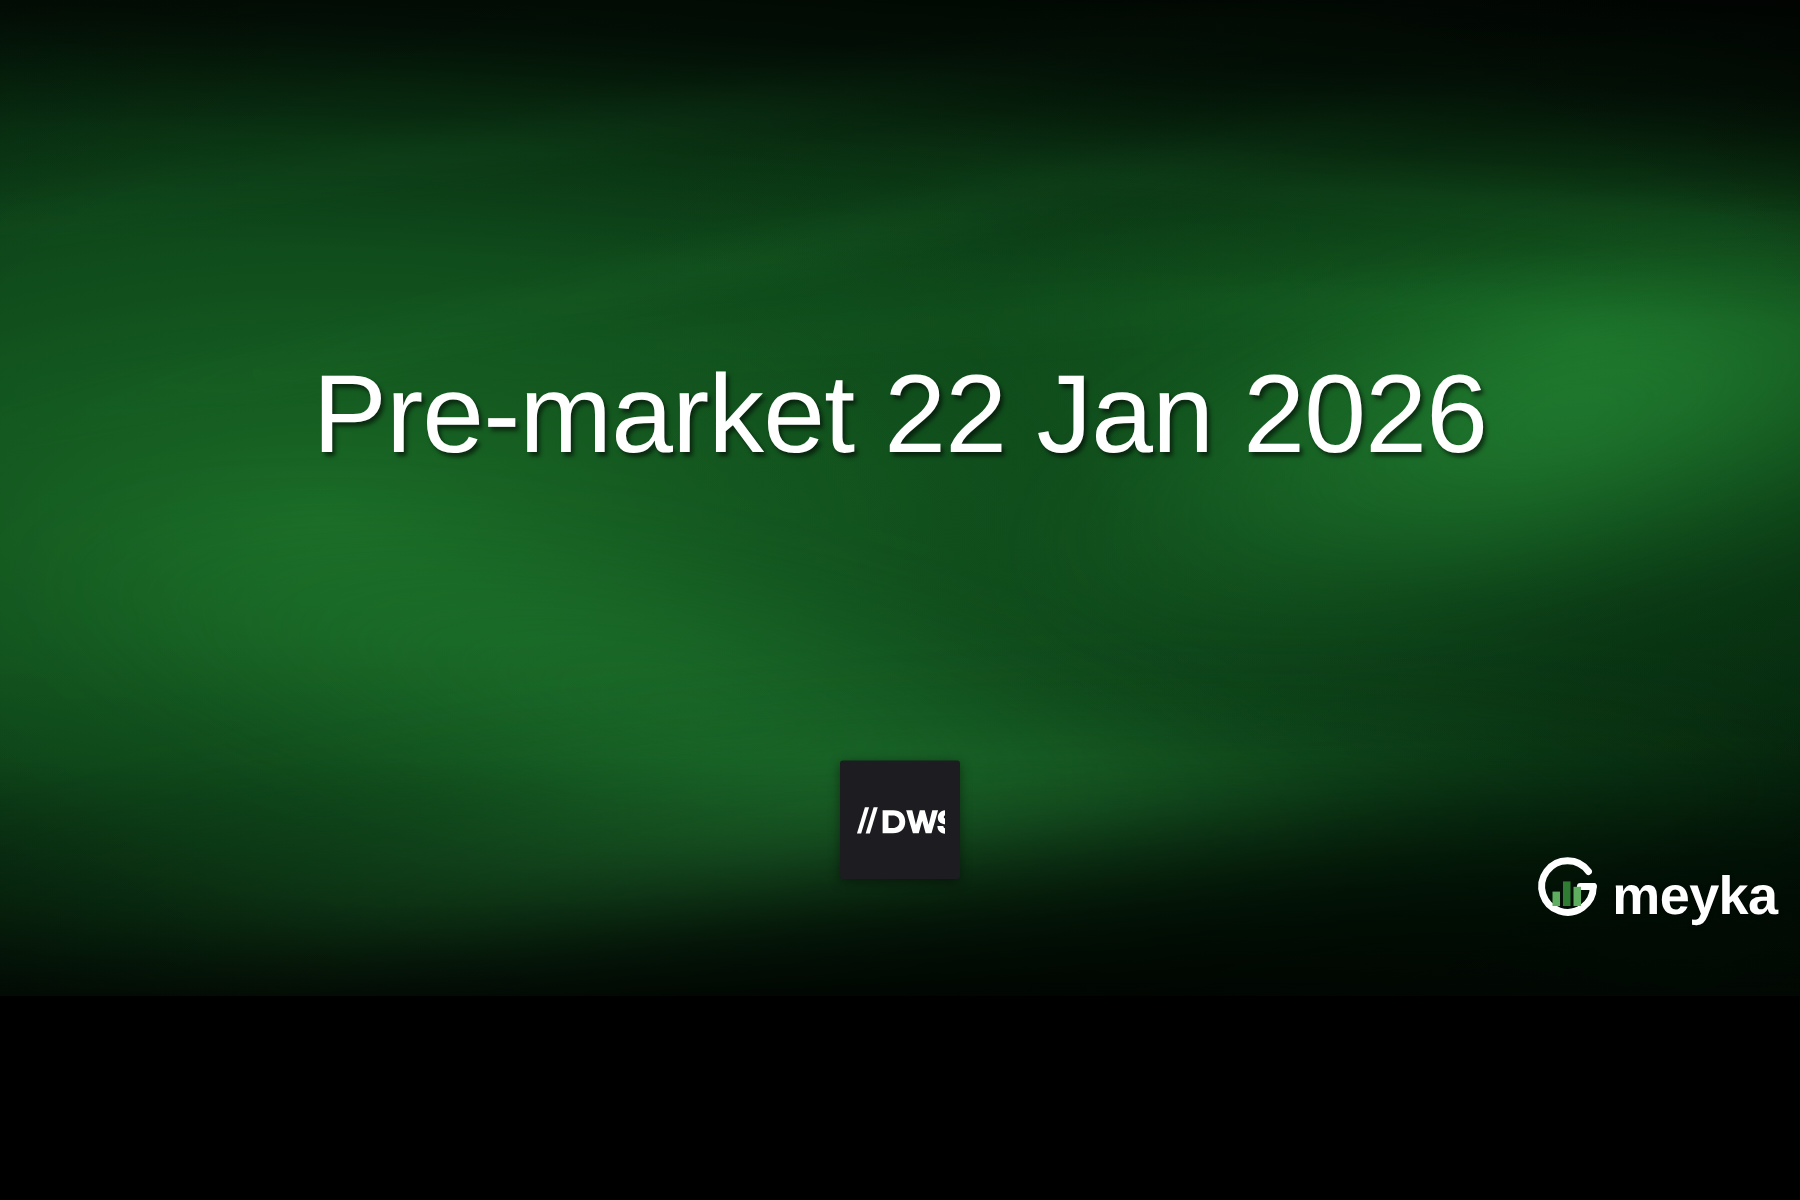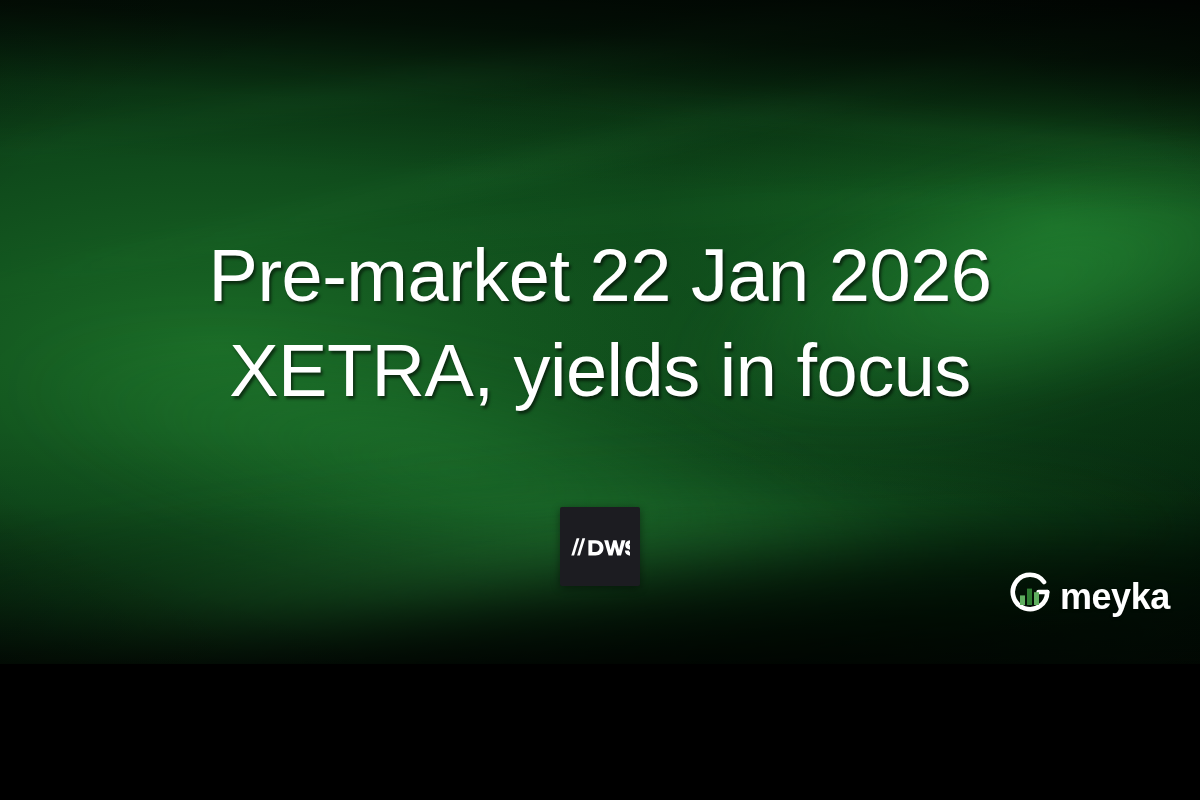--- a/index.html
+++ b/index.html
@@ -124,21 +124,21 @@
     box-shadow: 0 2px 8px rgba(0,0,0,.45);
     display: flex;
     align-items: center;
     justify-content: center;
   }
   #company-logo svg { display: block; }
 
   
   #brand {
     position: absolute;
-    right: 30px;
+    right: 15px;
     bottom: 42px;
     display: flex;
     align-items: center;
     gap: 7px;
   }
   #brand-mark { display: block; }
   #brand-name {
     color: #ffffff;
     font-size: 36px;
     font-weight: bold;
@@ -170,21 +170,20 @@
     <div class="streak" id="streak-c"></div>
     <div class="streak" id="streak-d"></div>
   </div>
 
   <div class="bg-layer" id="bg-top-dark"></div>
   <div class="bg-layer" id="bg-bottom-dark"></div>
   <div class="bg-layer" id="bg-vignette"></div>
 
   <h1 id="headline">
     <span class="hl-line">Pre-market 22 Jan 2026</span>
-    <span class="hl-line">XETRA, yields in focus</span>
   </h1>
 
   <div id="company-logo">
     <span>
       <svg width="60" height="22" viewBox="0 0 60 22" xmlns="http://www.w3.org/2000/svg" aria-hidden="true">
         <g fill="#ffffff">
           <polygon points="6.6,2.2 9.4,2.2 4.1,19.6 1.3,19.6"></polygon>
           <polygon points="12.4,2.2 15.2,2.2 9.9,19.6 7.1,19.6"></polygon>
         </g>
         <g fill="#ffffff">

